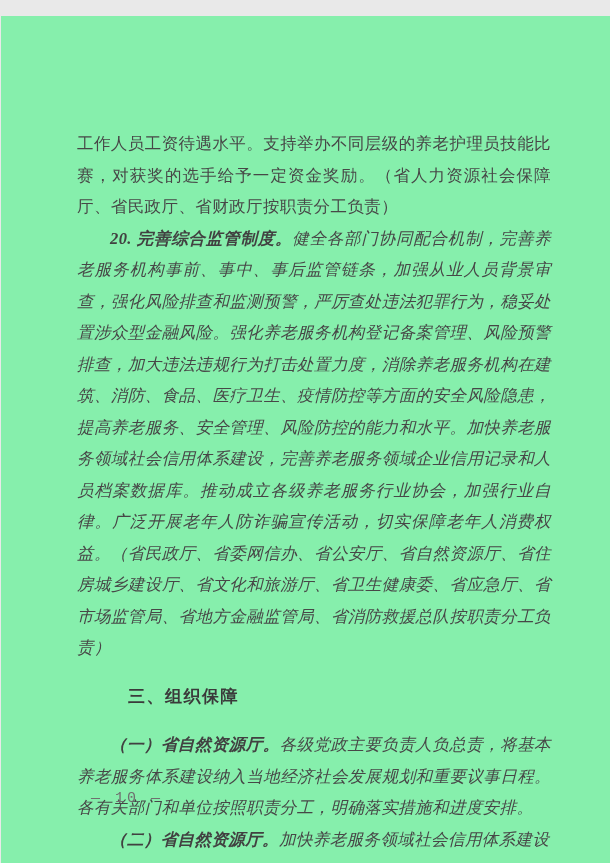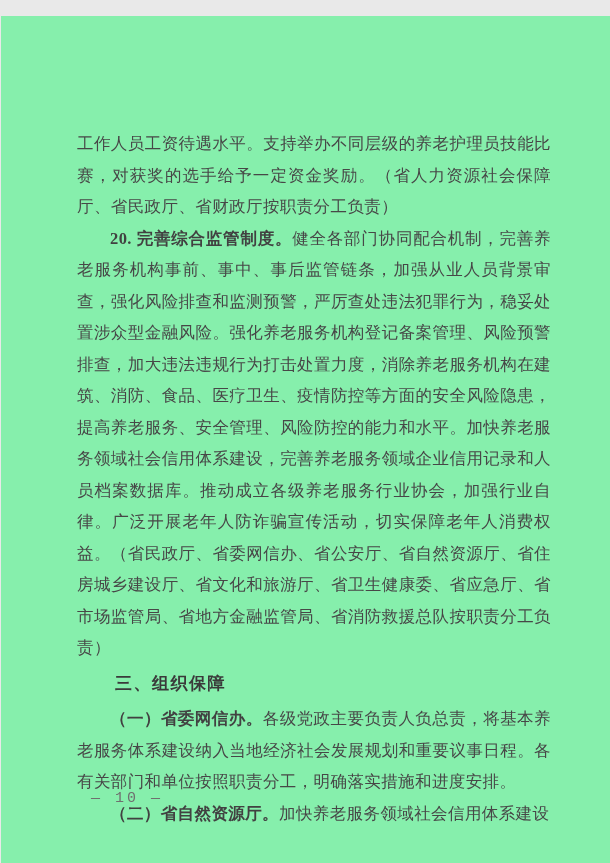--- a/index.html
+++ b/index.html
@@ -36,27 +36,28 @@
     font-size: 16.5px;
     letter-spacing: 0.4px;
     line-height: 31.5px;
     text-align: justify;
   }
   .content p {
     margin: 0;
   }
   .para-indent {
     text-indent: 2em;
+    font-style: italic;
   }
   .lead {
     font-weight: 600;
     color: #414141;
   }
   .section-heading {
-    margin: 4px;
+    margin: 17px;
     font-family: "Liberation Sans", "DejaVu Sans", sans-serif;
     font-weight: 700;
     font-size: 17px;
     letter-spacing: 1.5px;
     color: #3a3a3a;
     line-height: 31.5px;
     text-indent: 2em;
     text-align: left;
   }
   .page-number {
@@ -77,21 +78,21 @@
   <div class="page">
 
     <div class="content">
 
       <p>工作人员工资待遇水平。支持举办不同层级的养老护理员技能比赛，对获奖的选手给予一定资金奖励。（省人力资源社会保障厅、省民政厅、省财政厅按职责分工负责）</p>
 
       <p class="para-indent"><span class="lead">20. 完善综合监管制度。</span><span>健全各部门协同配合机制，完善养老服务机构事前、事中、事后监管链条，加强从业人员背景审查，强化风险排查和监测预警，严厉查处违法犯罪行为，稳妥处置涉众型金融风险。强化养老服务机构登记备案管理、风险预警排查，加大违法违规行为打击处置力度，消除养老服务机构在建筑、消防、食品、医疗卫生、疫情防控等方面的安全风险隐患，提高养老服务、安全管理、风险防控的能力和水平。加快养老服务领域社会信用体系建设，完善养老服务领域企业信用记录和人员档案数据库。推动成立各级养老服务行业协会，加强行业自律。广泛开展老年人防诈骗宣传活动，切实保障老年人消费权益。（省民政厅、省委网信办、省公安厅、省自然资源厅、省住房城乡建设厅、省文化和旅游厅、省卫生健康委、省应急厅、省市场监管局、省地方金融监管局、省消防救援总队按职责分工负责）</span></p>
 
       <h3 class="section-heading">三、组织保障</h3>
 
-      <p class="para-indent"><span class="lead">（一）省委网信办。</span><span>各级党政主要负责人负总责，将基本养老服务体系建设纳入当地经济社会发展规划和重要议事日程。各有关部门和单位按照职责分工，明确落实措施和进度安排。</span></p>
+      <p class="para-indent"><span class="lead">（一）省自然资源厅。</span><span>各级党政主要负责人负总责，将基本养老服务体系建设纳入当地经济社会发展规划和重要议事日程。各有关部门和单位按照职责分工，明确落实措施和进度安排。</span></p>
 
       <p class="para-indent"><span class="lead">（二）省自然资源厅。</span><span>加快养老服务领域社会信用体系建设</span></p>
 
     </div>
 
     <div class="page-number">— 10 —</div>
 
   </div>
 </div>
 

